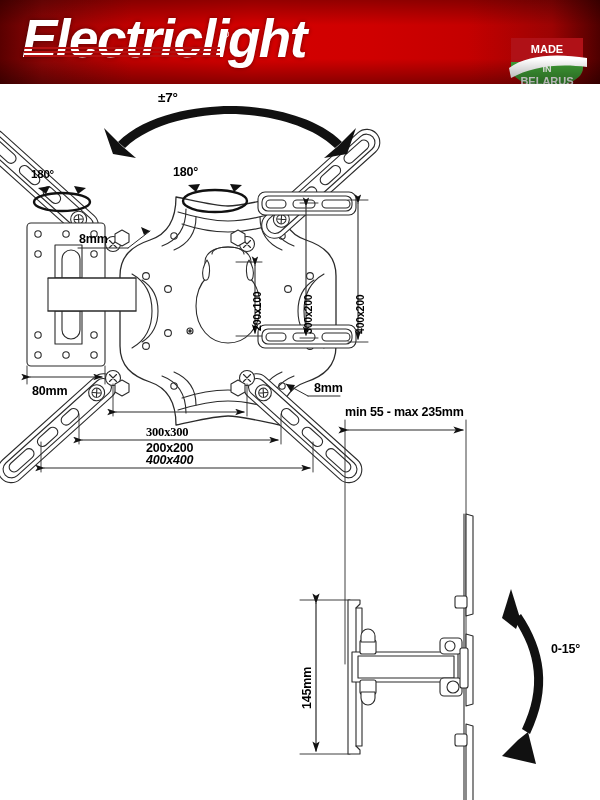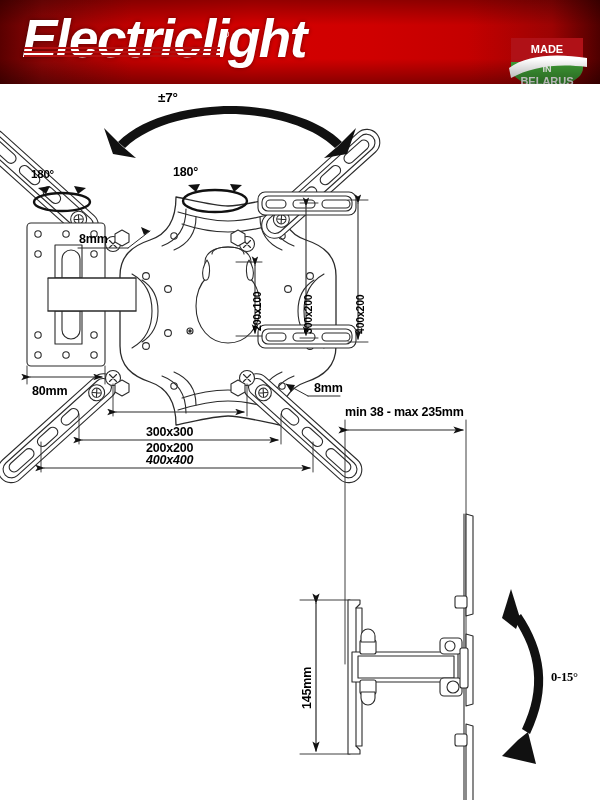--- a/index.html
+++ b/index.html
@@ -401,24 +401,24 @@
     <div class="lbl f12" style="left:32px;top:300px;">80mm</div>
 
     <div class="lbl vert f10" style="left:251px;top:247px;">200x100</div>
 
     <div class="lbl vert f10" style="left:302px;top:250px;">300x200</div>
 
     <div class="lbl vert f10" style="left:354px;top:250px;">400x200</div>
 
     <div class="lbl f12" style="left:146px;top:313px;margin-top:44px;">200x200</div>
 
-    <div class="lbl f12" style="left:146px;top:341px;">300x300</div>
+    <div class="lbl f12" style="left:146px;top:341px;font-family:Liberation Serif, serif;">300x300</div>
 
     <div class="lbl f12" style="left:146px;top:369px;font-style:italic;">400x400</div>
 
-    <div class="lbl f12" style="left:345px;top:321px;">min 38 - max 235mm</div>
+    <div class="lbl f12" style="left:345px;top:321px;">min 55 - max 235mm</div>
 
     <div class="lbl vert f12" style="left:300px;top:625px;">145mm</div>
 
-    <div class="lbl f12" style="left:551px;top:586px;font-family:Liberation Serif, serif;">0-15°</div>
+    <div class="lbl f12" style="left:551px;top:558px;">0-15°</div>
   </div>
 
 </div>
 
 </body></html>

